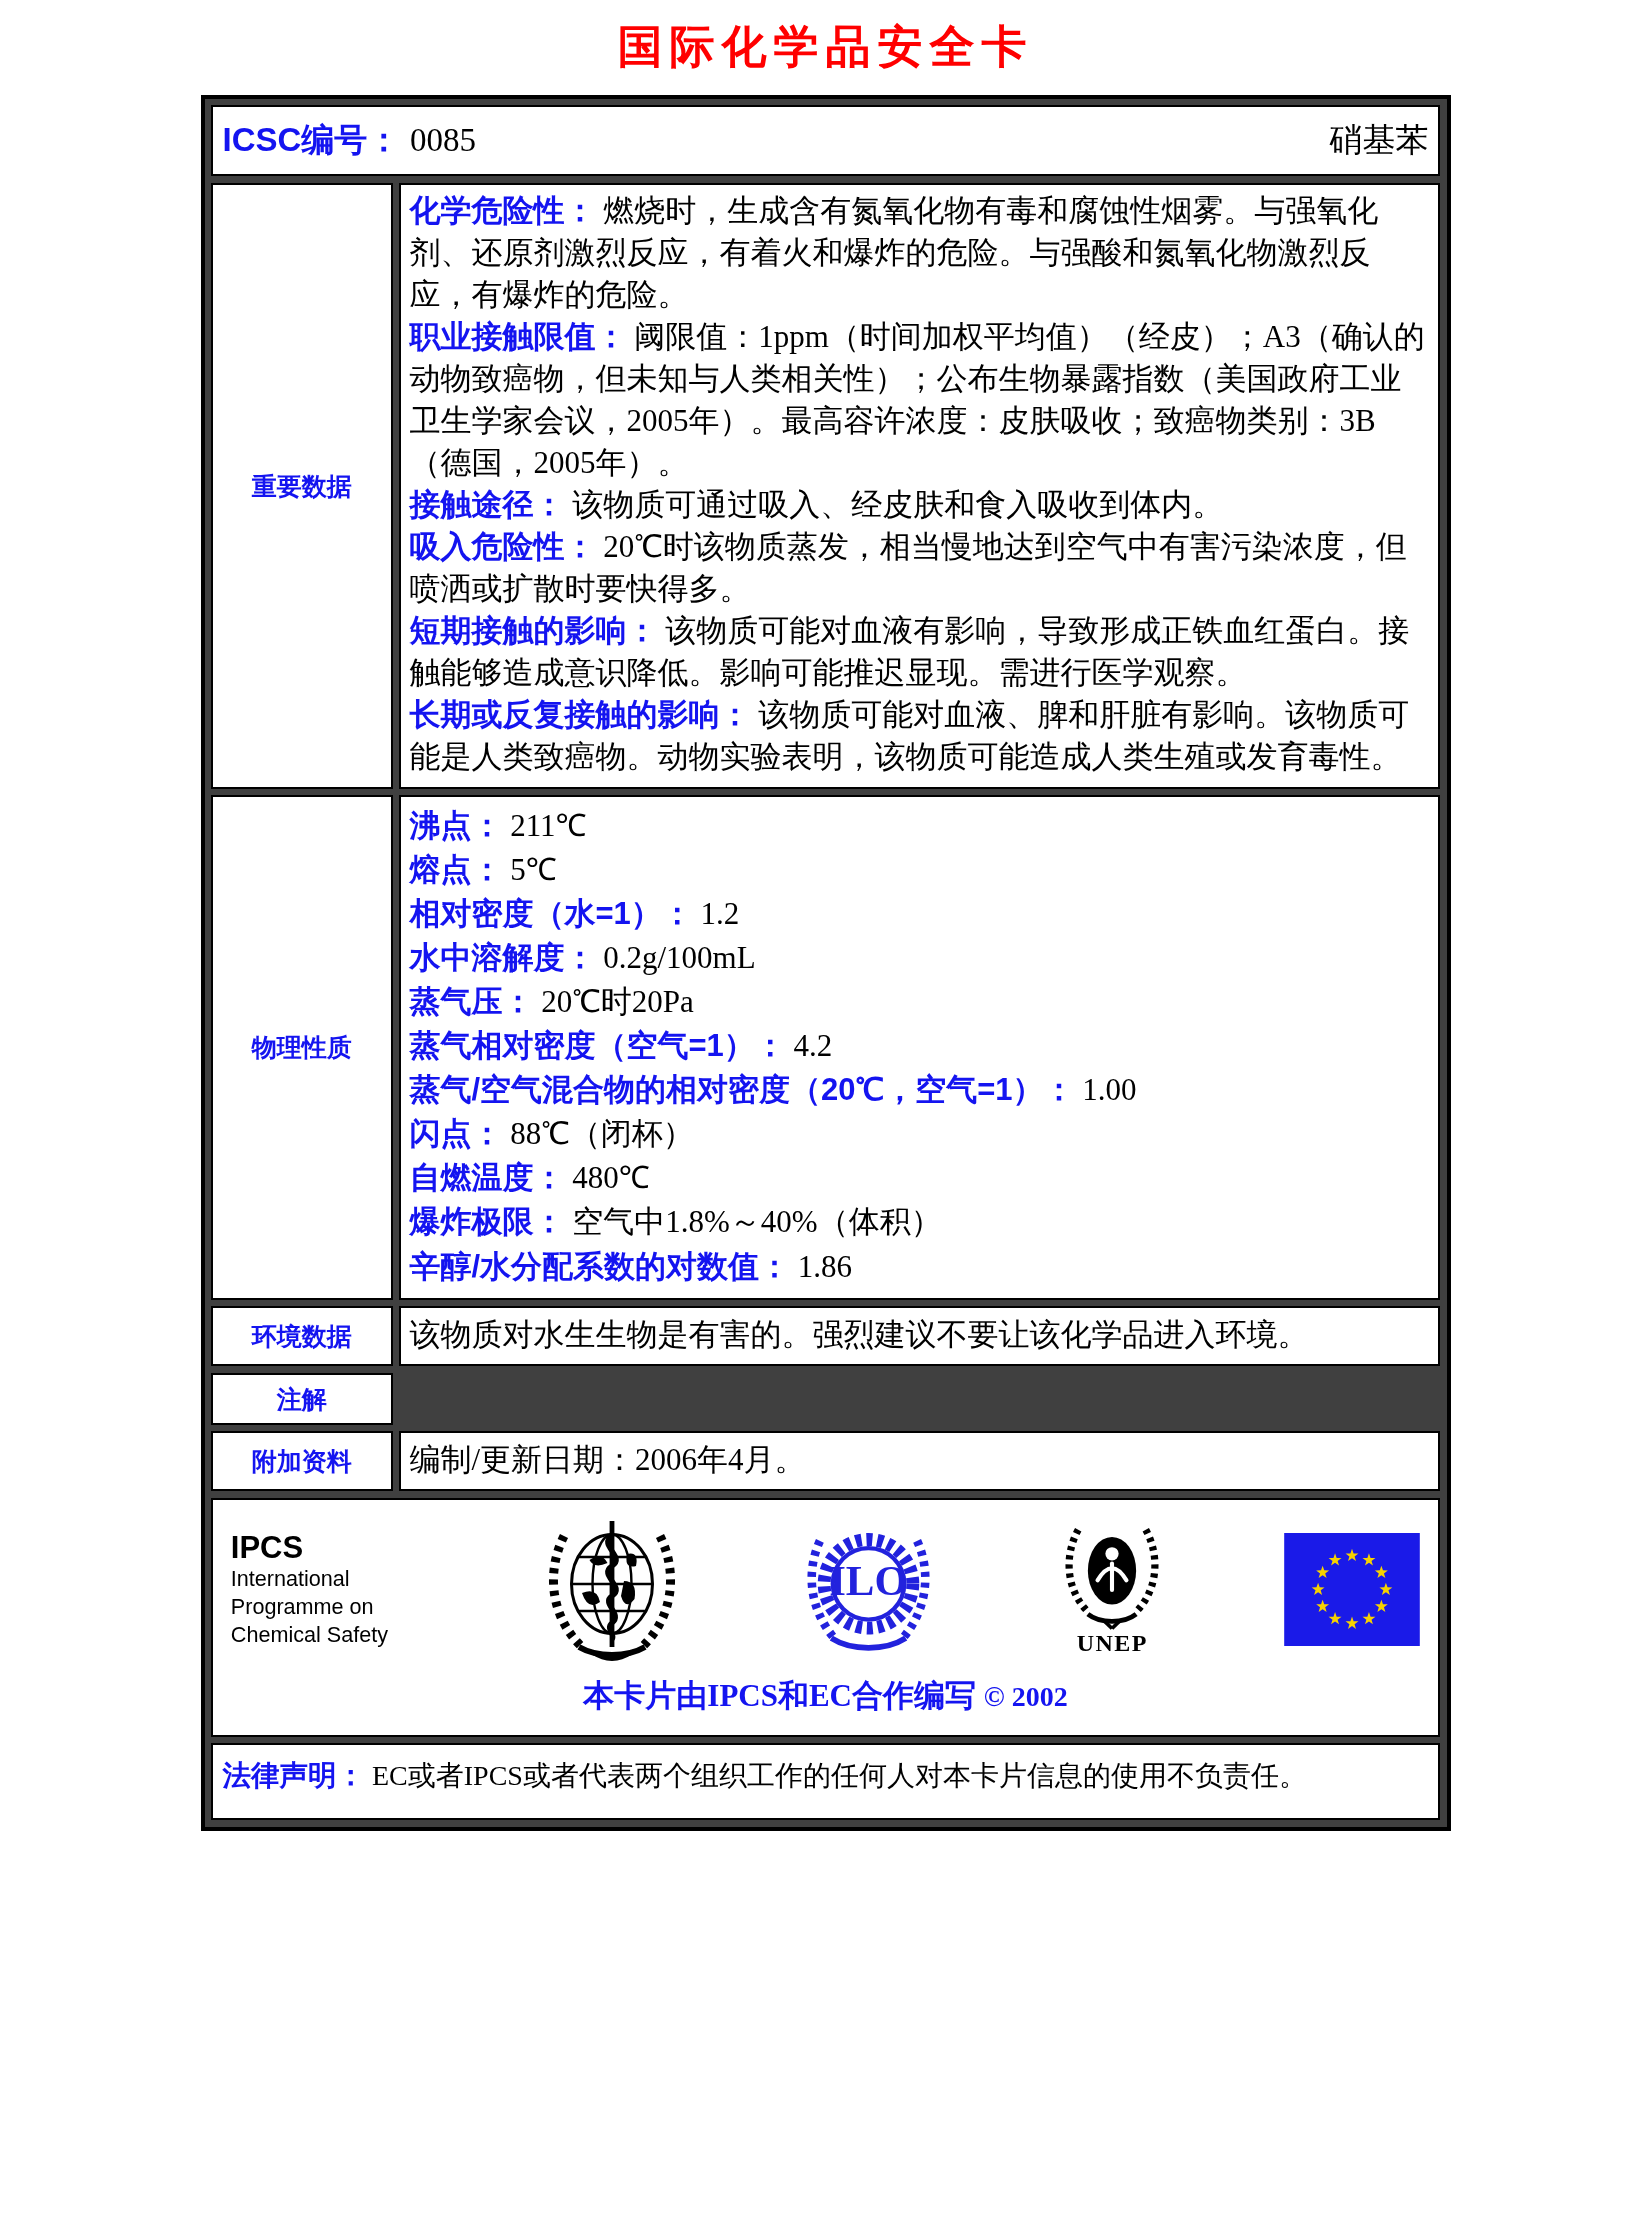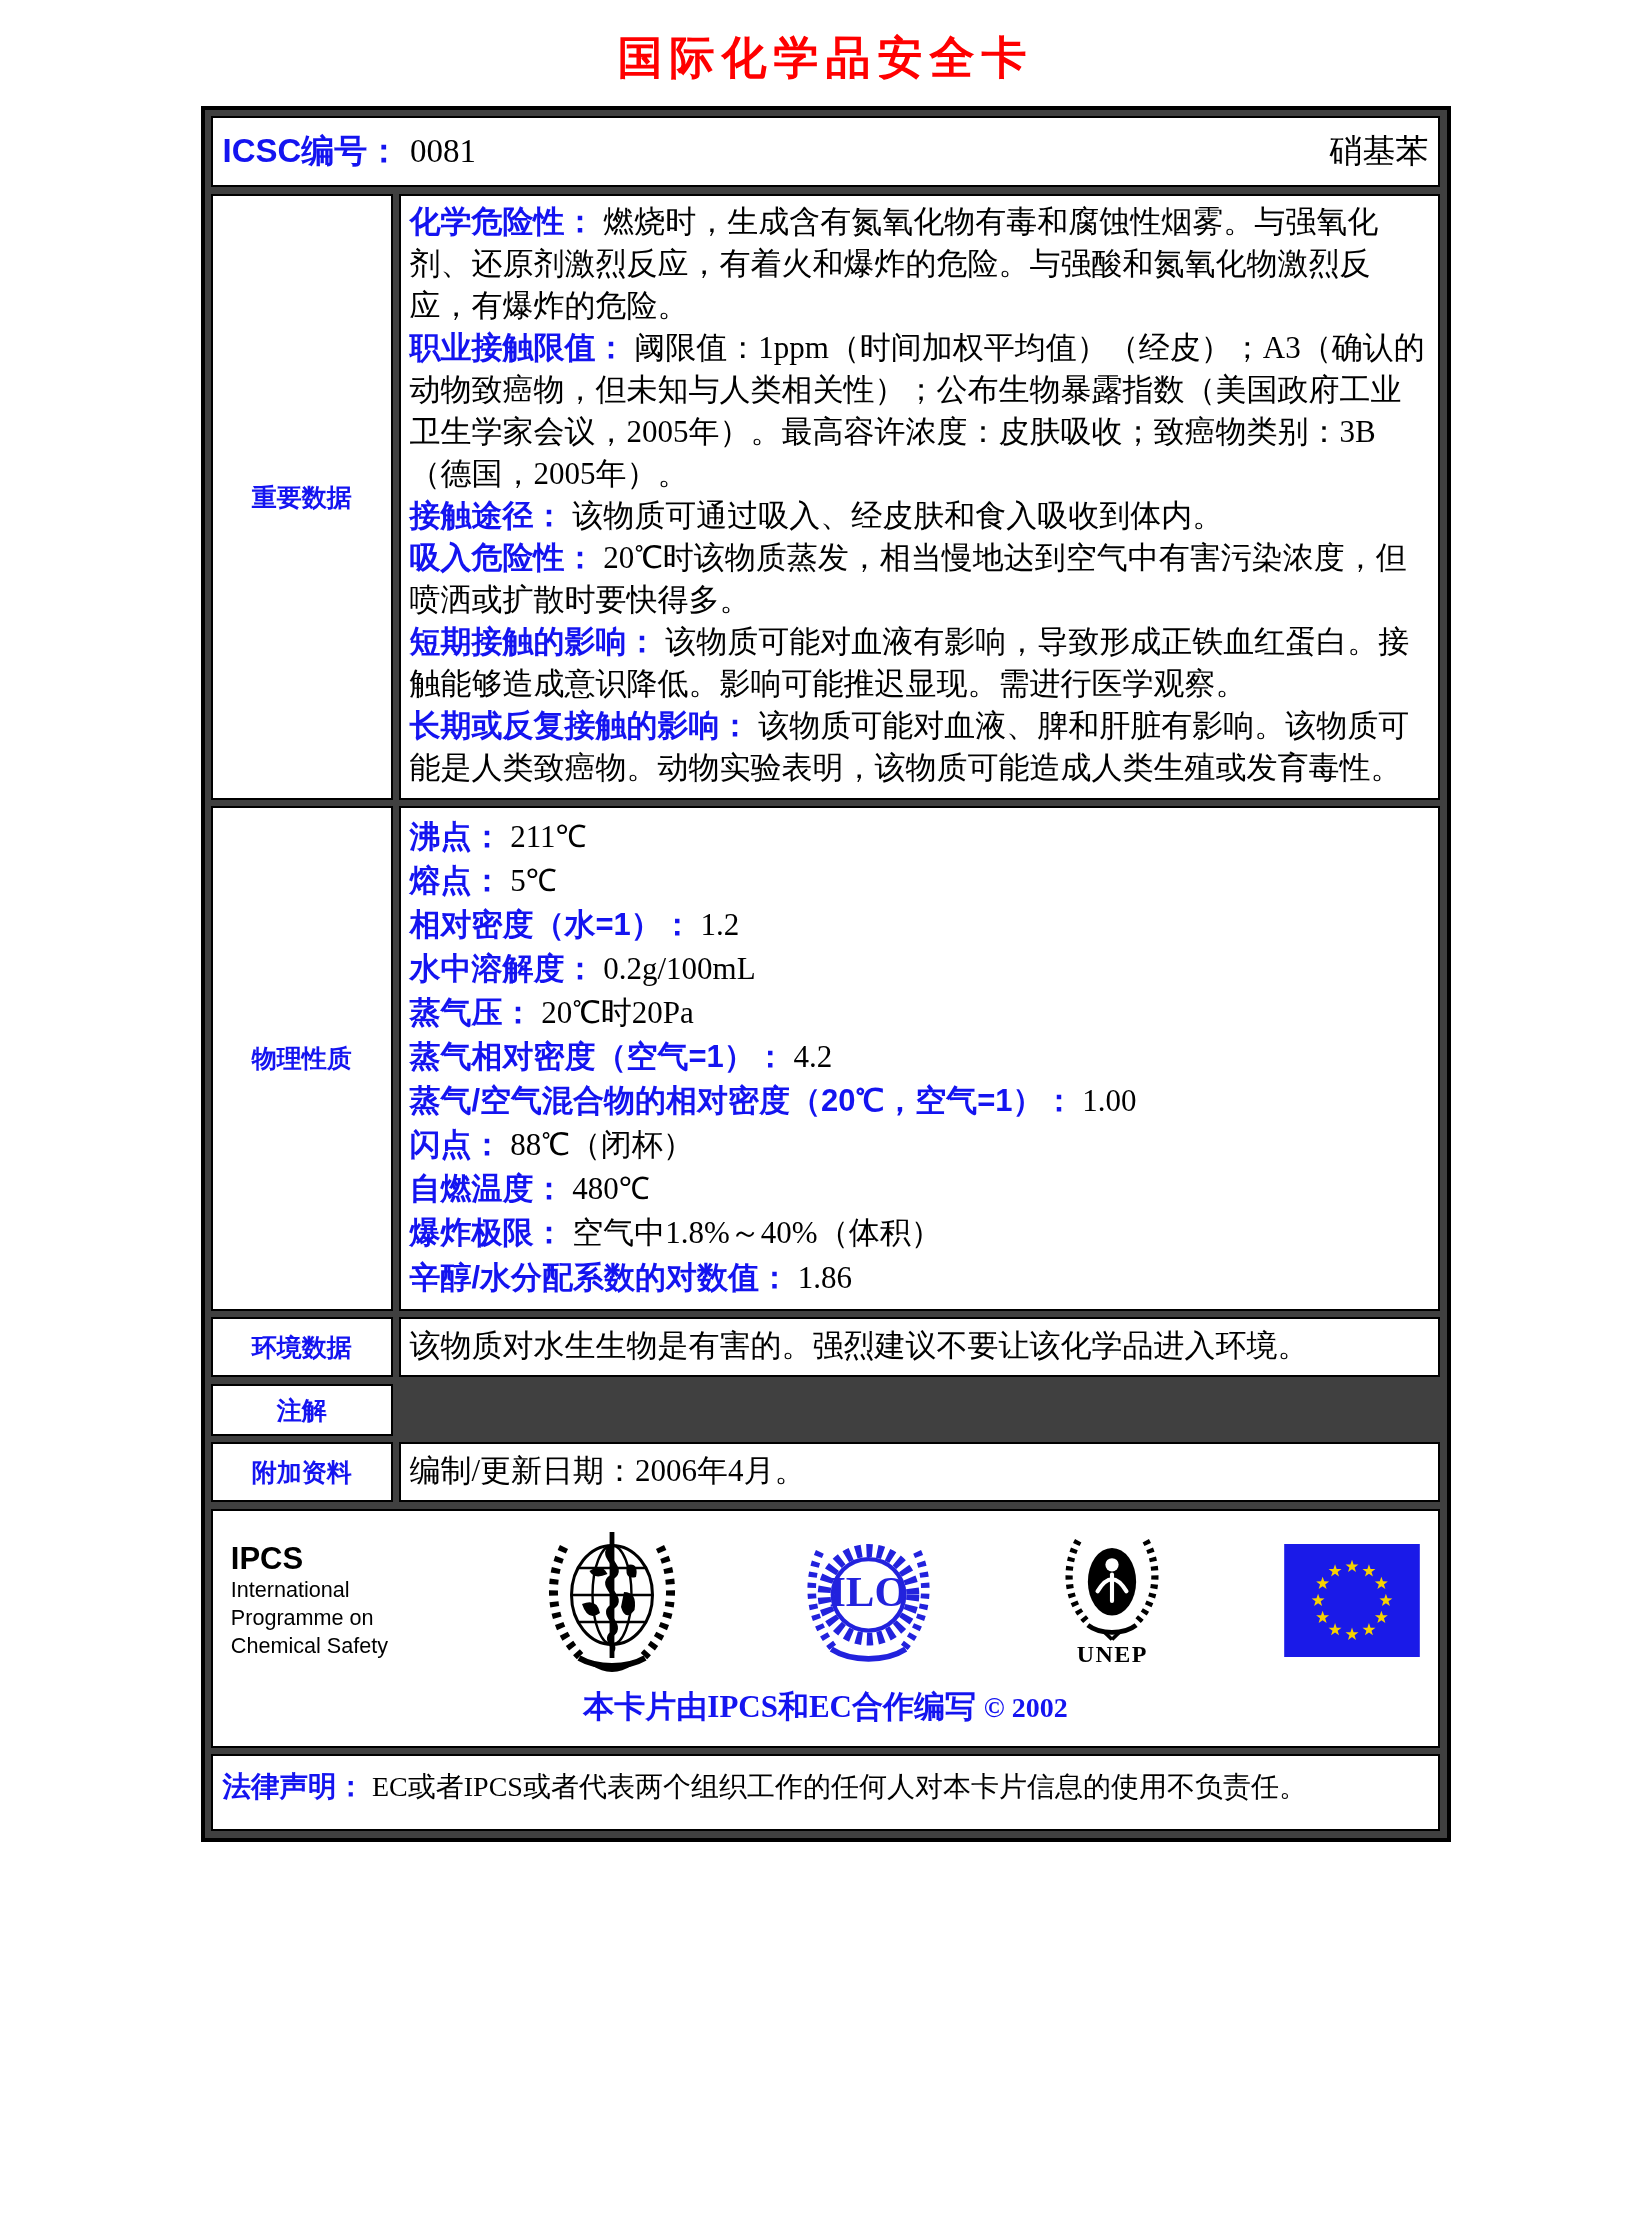--- a/index.html
+++ b/index.html
@@ -10,21 +10,21 @@
     --star:#f7d200;
     --ilo-blue:#2222dd;
   }
   html,body{margin:0;padding:0;background:#ffffff;}
   body{
     width:1651px;min-height:2216px;
     font-family:"Liberation Serif", serif;
     color:var(--black);
   }
   .page-title{
-    padding-top:28px;margin:0 0 18px 0;
+    padding-top:17px;margin:0 0 18px 0;
     text-align:center;
     font-family:"Liberation Sans", sans-serif;
     font-weight:900;font-size:45px;letter-spacing:7px;
     color:var(--red);
   }
   .card{
     box-sizing:border-box;
     width:1250px;margin:0 auto;
     border:4.9px solid #000;
     padding:6.3px;
@@ -94,21 +94,21 @@
 <body>
 
 <div class="page-title">国际化学品安全卡</div>
 
 <div class="card">
 
   <div class="row">
     <div class="cell header-cell">
       <span class="hleft">
         <span class="blue-sans">ICSC编号：</span>
-        <span>0081</span>
+        <span>0085</span>
       </span>
       <span>硝基苯</span>
     </div>
   </div>
 
   <div class="row">
     <div class="cell label-cell">重要数据</div>
     <div class="cell content-cell">
       <p class="item"><span class="term">化学危险性：</span> <span class="desc">燃烧时，生成含有氮氧化物有毒和腐蚀性烟雾。与强氧化剂、还原剂激烈反应，有着火和爆炸的危险。与强酸和氮氧化物激烈反应，有爆炸的危险。</span></p>
       <p class="item"><span class="term">职业接触限值：</span> <span class="desc">阈限值：1ppm（时间加权平均值）（经皮）；A3（确认的动物致癌物，但未知与人类相关性）；公布生物暴露指数（美国政府工业卫生学家会议，2005年）。最高容许浓度：皮肤吸收；致癌物类别：3B（德国，2005年）。</span></p>

